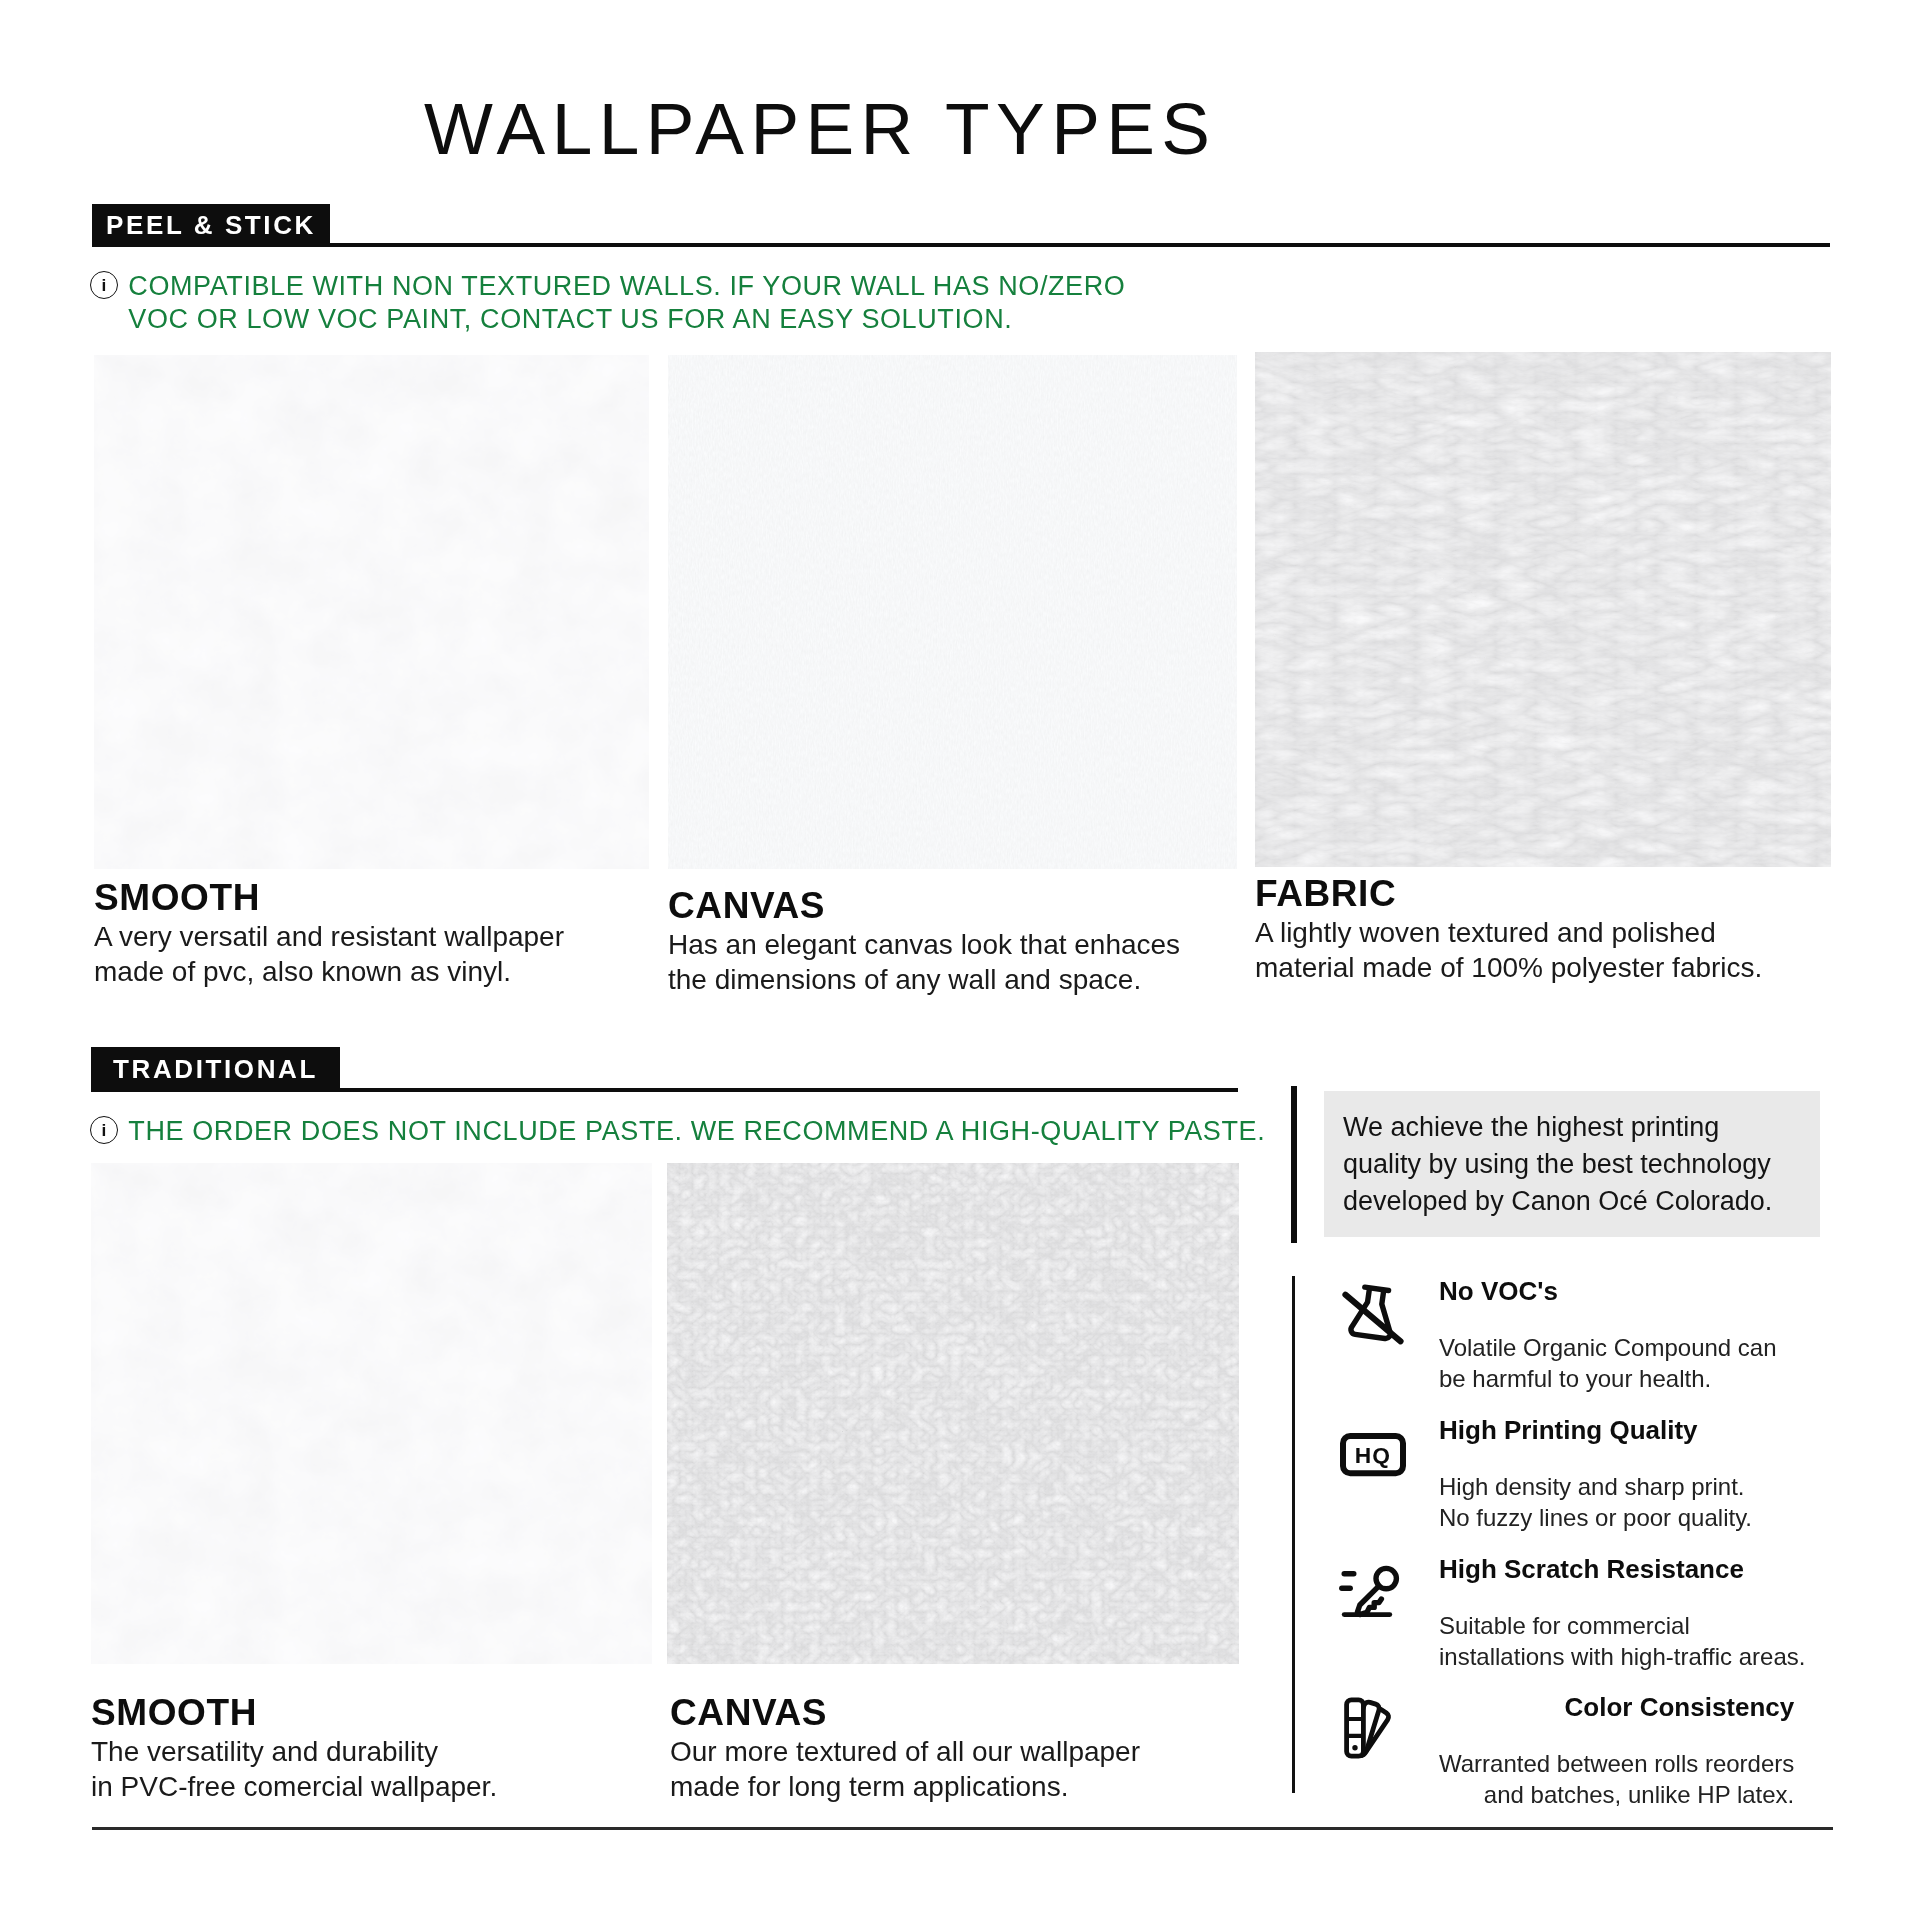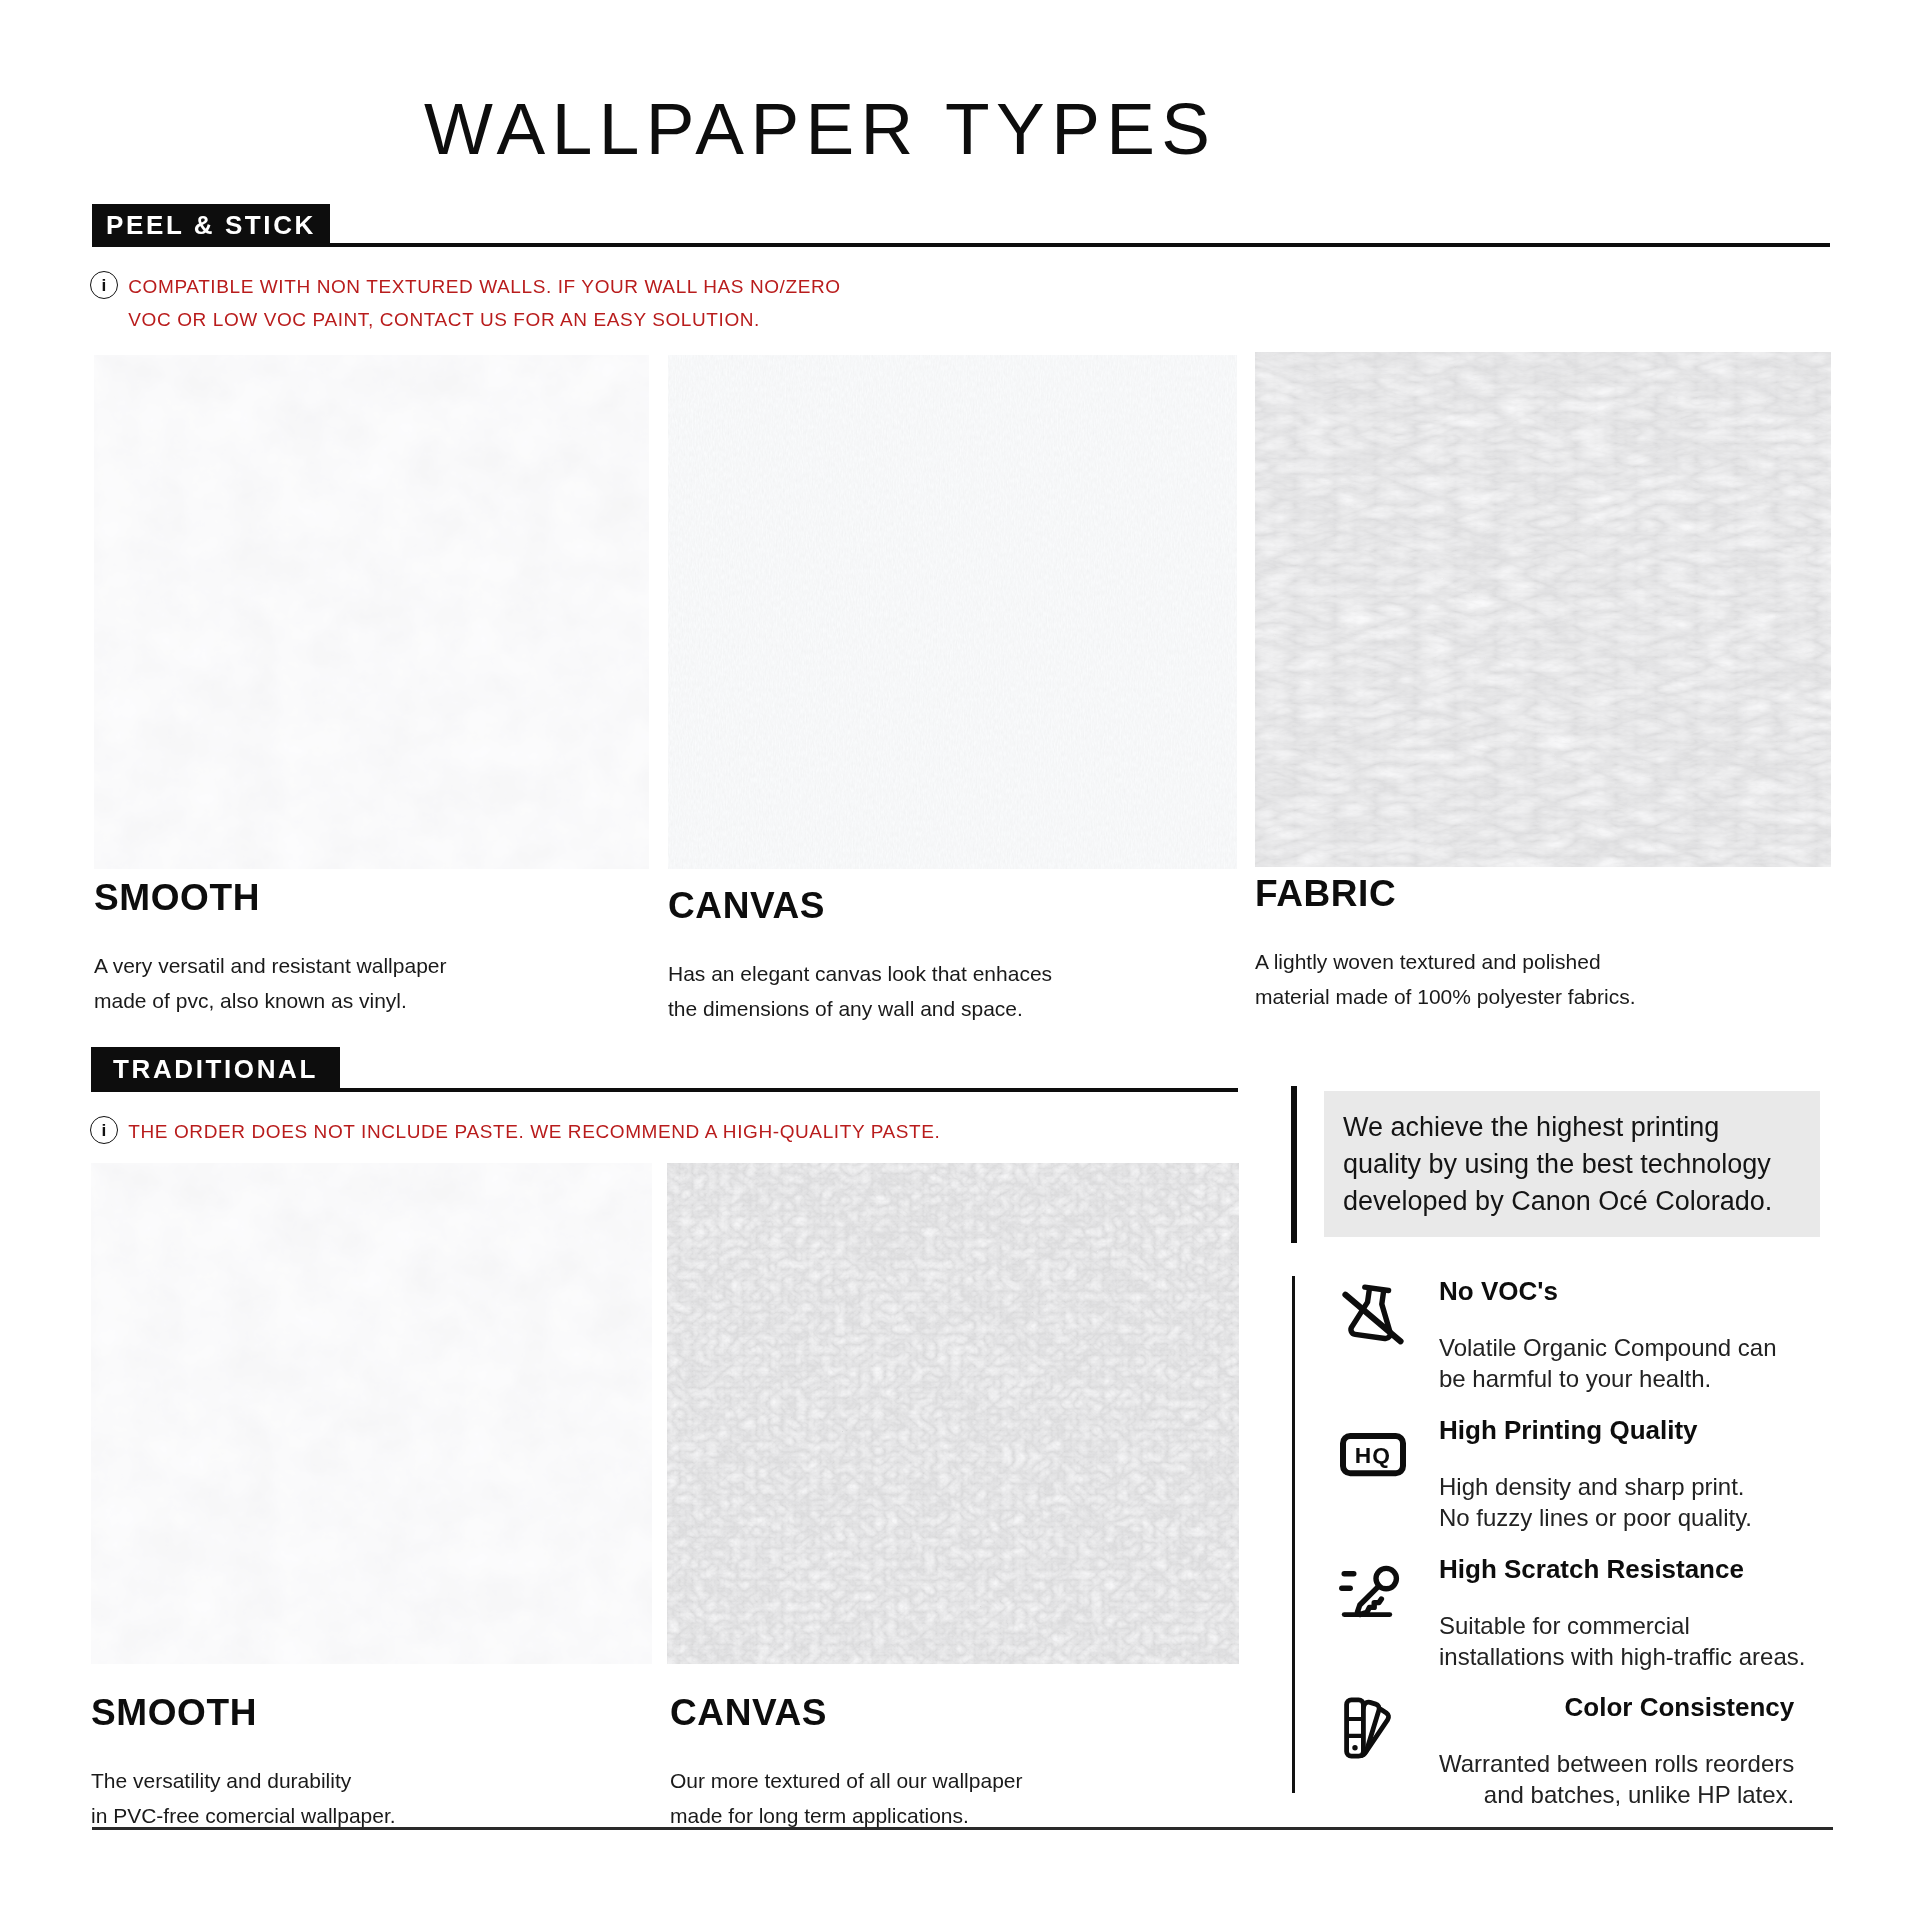--- a/index.html
+++ b/index.html
@@ -29,34 +29,34 @@
 
   
   .note{display:flex;align-items:flex-start;gap:10.3px;}
   .note-1{left:90px;top:270px;}
   .note-2{left:90px;top:1115px;}
   .info-dot{
     width:26px;height:26px;border:1.9px solid #111;border-radius:50%;
     display:flex;align-items:center;justify-content:center;
     font-size:17.3px;font-weight:700;margin-top:1.3px;flex:0 0 auto;
   }
-  .note-text{font-size:19px;line-height:33px;letter-spacing:0.6px;white-space:nowrap;color:#b91c1c;}
+  .note-text{font-size:27px;line-height:33px;letter-spacing:0.6px;white-space:nowrap;color:#15803d;}
 
   
   .swatch{overflow:hidden;background:#f4f4f4;}
   .swatch svg{display:block;width:100%;height:100%;}
   .sw-1{left:94px;top:355px;width:555px;height:514px;}
   .sw-2{left:668px;top:355px;width:569px;height:514px;}
   .sw-3{left:1255px;top:352px;width:576px;height:515px;}
   .sw-4{left:91px;top:1163px;width:561px;height:501px;}
   .sw-5{left:667px;top:1163px;width:572px;height:501px;}
 
   
   .caption .sw-name{font-size:37px;font-weight:700;letter-spacing:0.6px;color:#0d0d0d;white-space:nowrap;}
-  .caption .sw-desc{margin-top:29px;font-size:21px;line-height:35px;color:#1a1a1a;}
+  .caption .sw-desc{margin-top:0;font-size:28px;line-height:35px;color:#1a1a1a;}
   .caption .sw-desc div{white-space:nowrap;}
   .cap-1{left:94px;top:877px;}
   .cap-2{left:668px;top:885px;}
   .cap-3{left:1255px;top:873px;}
   .cap-4{left:91px;top:1692px;}
   .cap-5{left:670px;top:1692px;}
 
   
   .panel-bar{left:1291px;top:1086px;width:6.4px;height:157px;background:#0d0d0d;}
   .panel{

